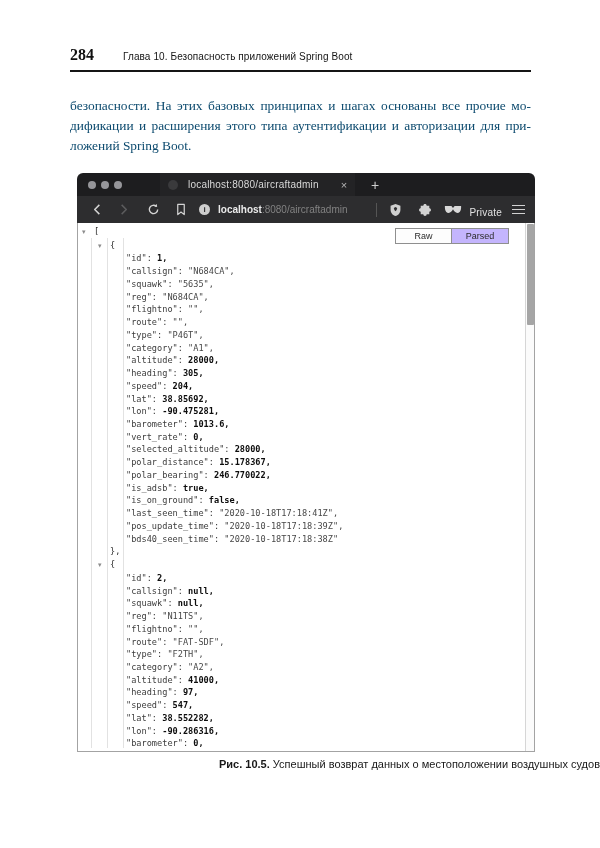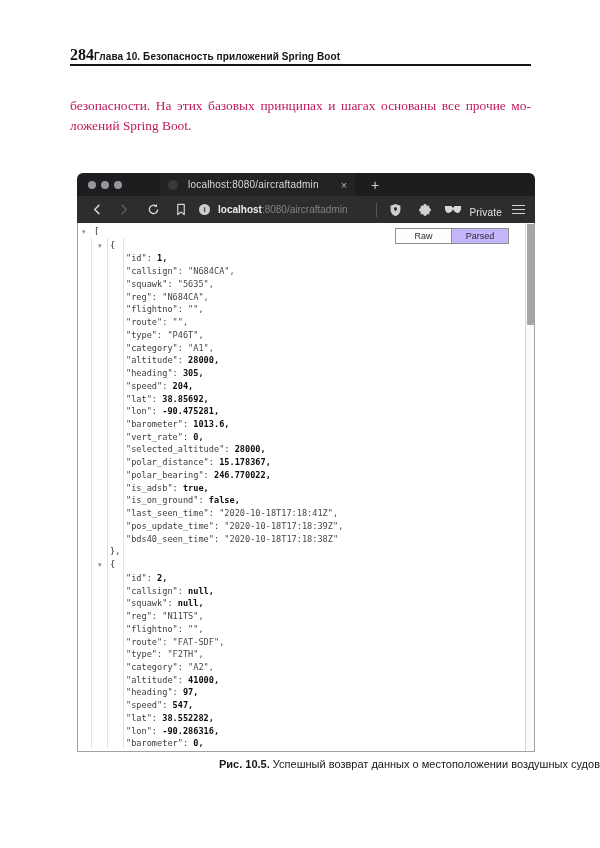--- a/index.html
+++ b/index.html
@@ -1,27 +1,27 @@
 <!DOCTYPE html>
 <html><head>
 <meta charset="utf-8">
 <style>
   * { margin:0; padding:0; box-sizing:border-box; }
   html,body { width:600px; height:848px; }
   body { background:#ffffff; font-family:"Liberation Sans", sans-serif; position:relative; overflow:hidden; }
 
   
   .page-header { position:absolute; left:70px; top:46px; width:461px;
-    border-bottom:2px solid #151515; 
+    border-bottom:2px solid #151515; padding-bottom:6px;
     display:flex; align-items:baseline; }
   .page-number { font-family:"Liberation Serif", serif; font-weight:bold; font-size:16px; color:#111; }
-  .chapter-title { font-size:10px; color:#141414; letter-spacing:.1px;font-weight:bold; }
+  .chapter-title { font-size:10px; color:#141414; margin-left:29px; letter-spacing:.1px; }
 
   .body-text { position:absolute; left:70px; top:96px; width:461px;
-    font-family:"Liberation Serif", serif; font-size:13.4px; line-height:20px; color:#be185d; }
+    font-family:"Liberation Serif", serif; font-size:13.4px; line-height:20px; color:#0c4a6e; }
   .body-line { text-align:justify; text-align-last:justify; }
   .body-line:last-child { text-align-last:left; }
 
   .figure-caption { position:absolute; left:0; top:758px; width:600px; text-align:right;
     font-size:11px; color:#181818; }
   .figure-caption b { font-weight:bold; }
 
   
   .browser { position:absolute; left:77px; top:173px; width:458px; height:579px;
     border-radius:6px 6px 0 0; }
@@ -79,20 +79,21 @@
 </head>
 <body>
 
 <div class="page-header">
   <span class="page-number">284</span>
   <span class="chapter-title">Глава 10. Безопасность приложений Spring Boot</span>
 </div>
 
 <div class="body-text">
   <div class="body-line">безопасности. На этих базовых принципах и шагах основаны все прочие мо-</div>
+  <div class="body-line">дификации и расширения этого типа аутентификации и авторизации для при-</div>
   <div class="body-line">ложений Spring Boot.</div>
 </div>
 
 <div class="browser">
 
   <div class="tab-bar">
     <div class="traffic-lights">
       <span class="traffic-dot"></span>
       <span class="traffic-dot"></span>
       <span class="traffic-dot"></span>

